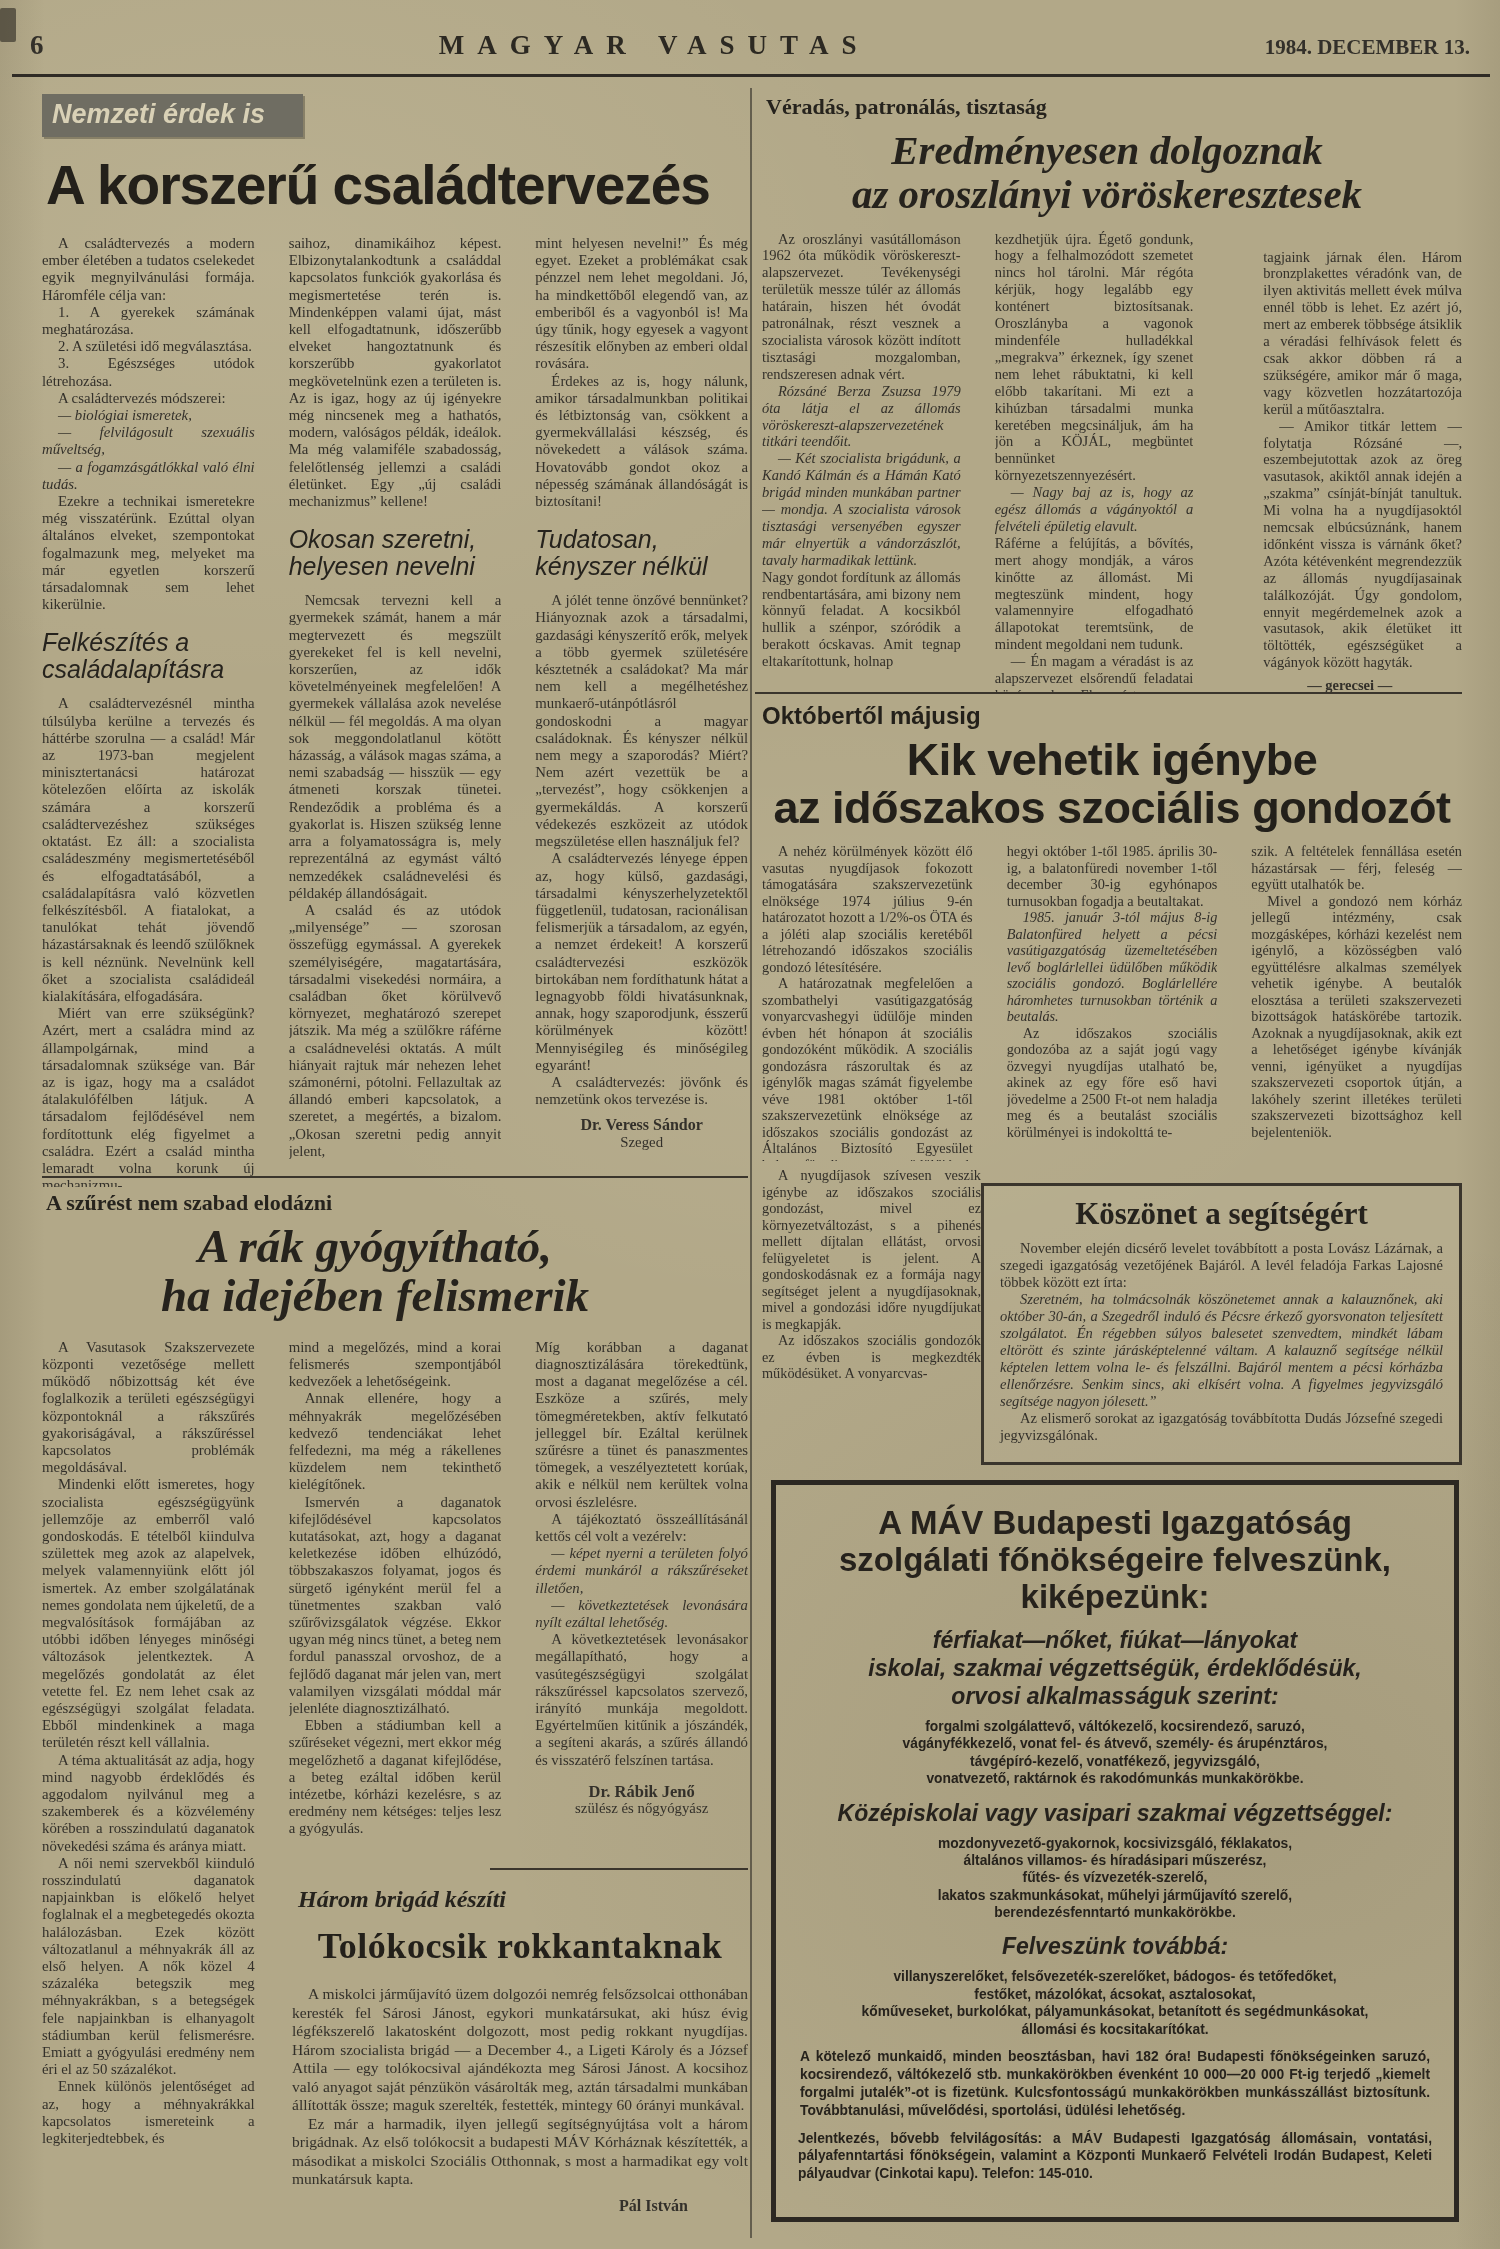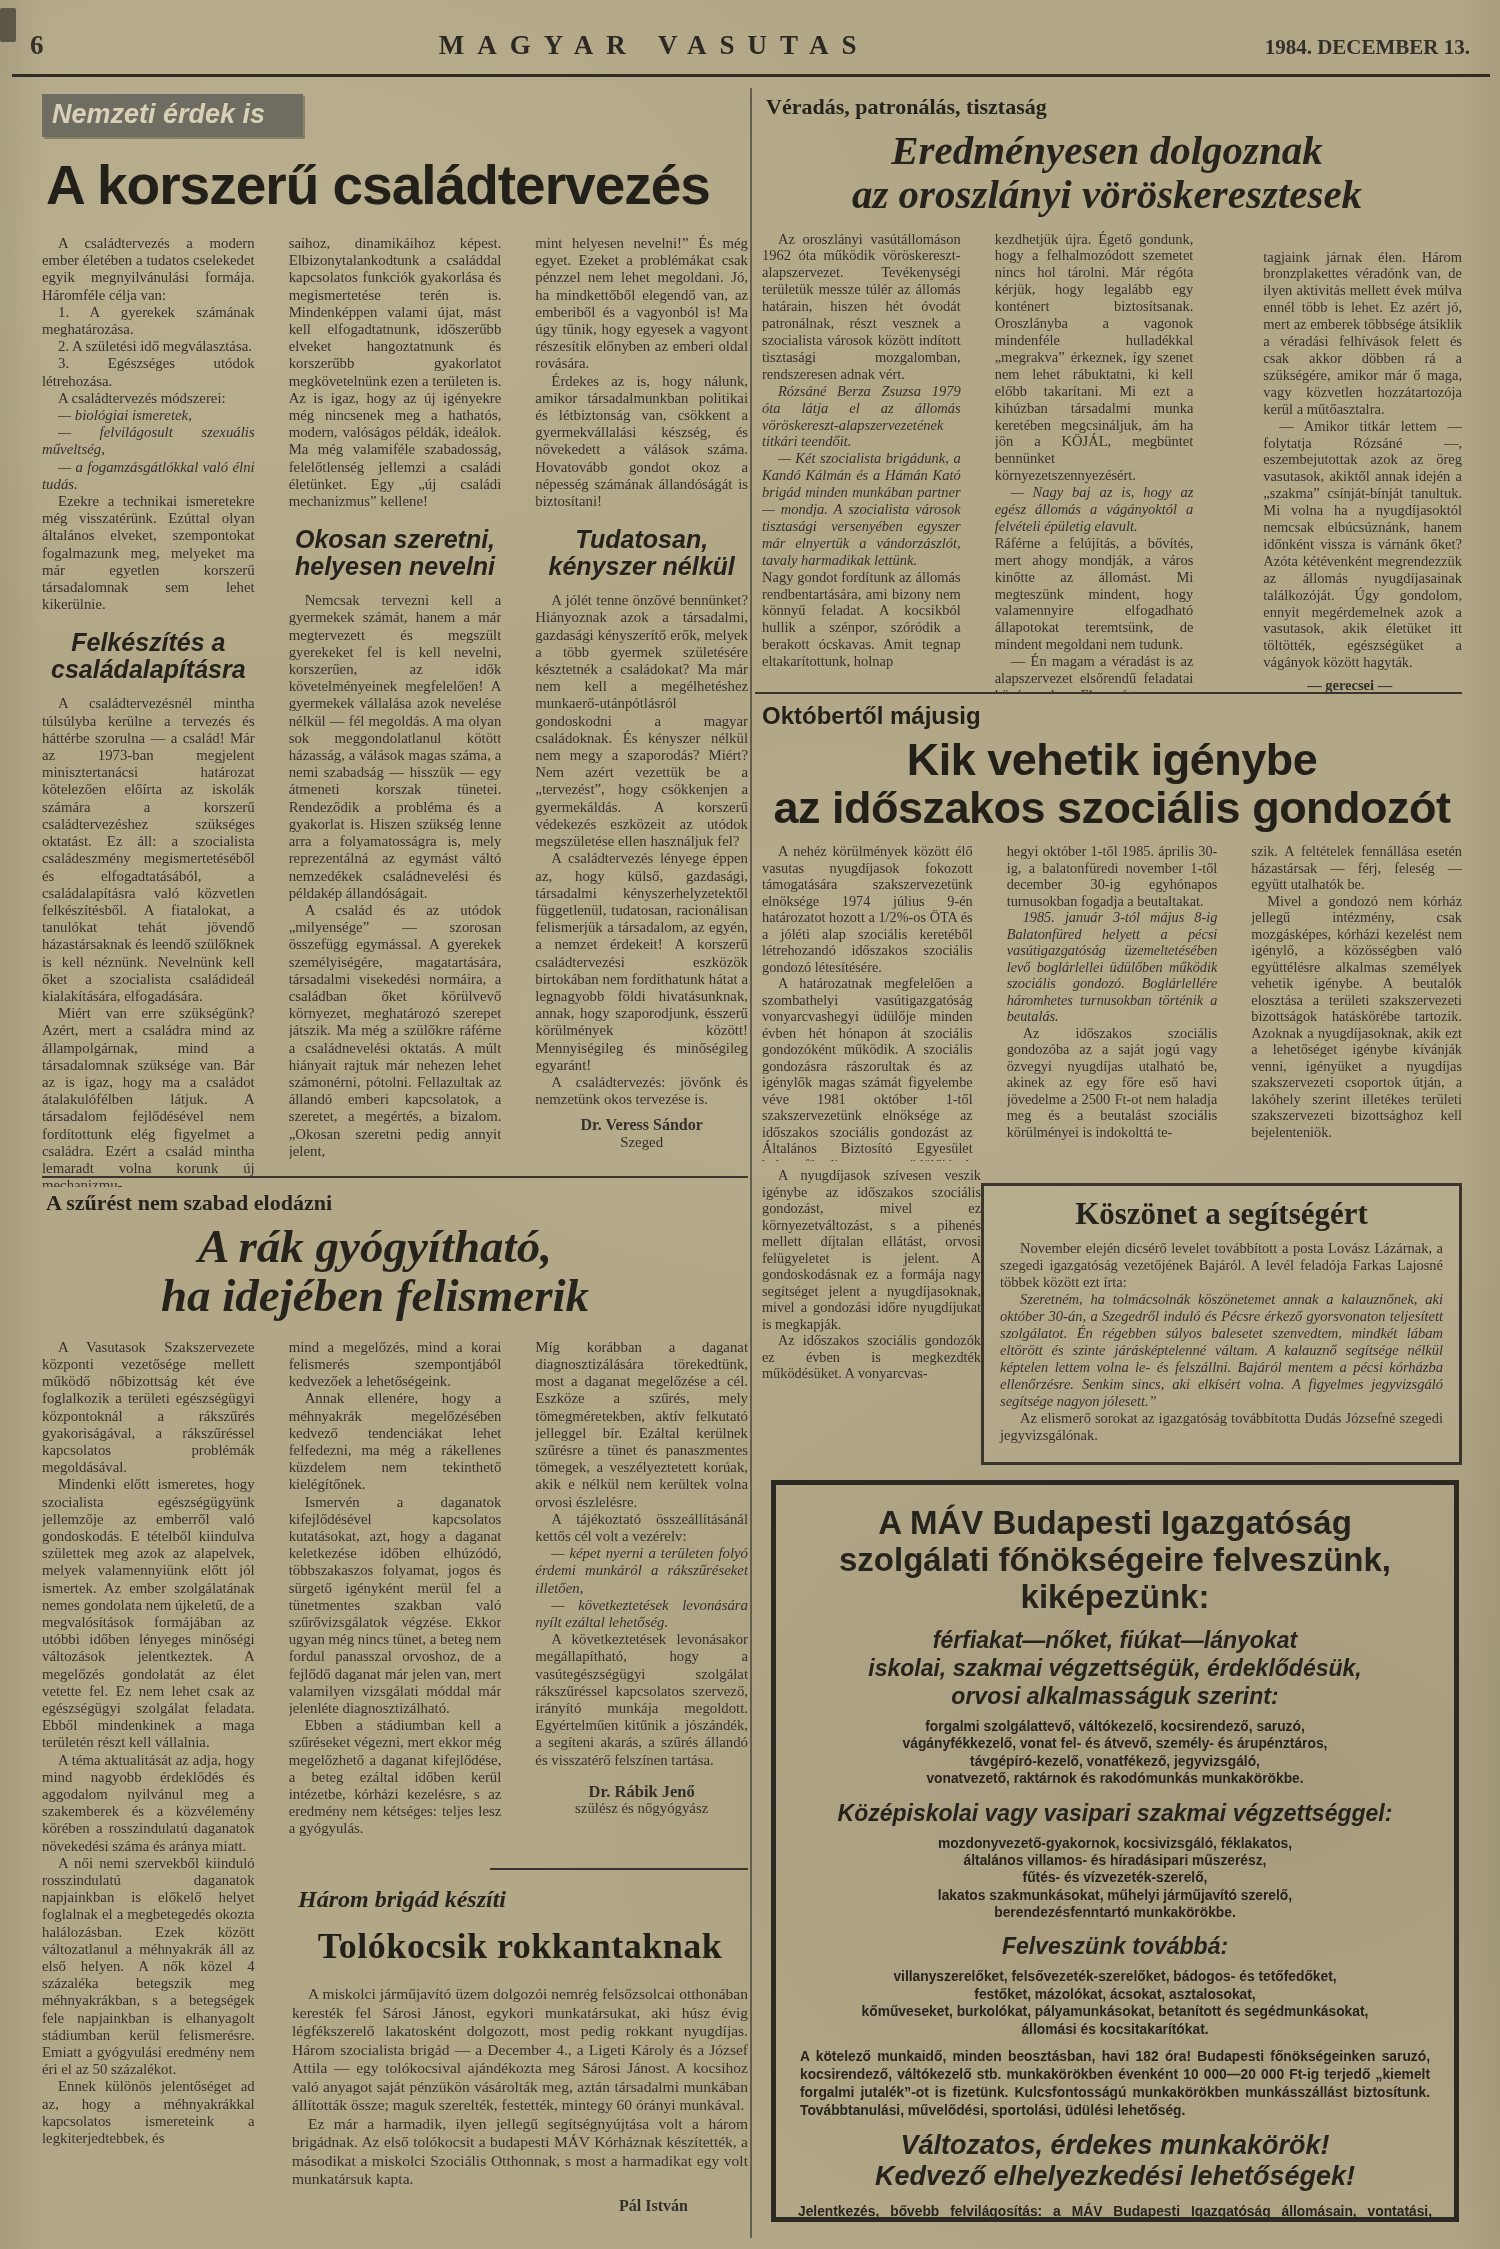--- a/index.html
+++ b/index.html
@@ -20,22 +20,22 @@
   .mast-date{font-size:21px;font-weight:bold;white-space:nowrap;}
   .mast-rule{position:absolute;left:12px;top:74px;width:1478px;height:3px;background:#2f2b25;}
   .vdivider{position:absolute;left:750px;top:88px;width:2px;height:2150px;background:#4a4539;opacity:.75;}
 
   
   .cols{display:flex;gap:34px;}
   .col{flex:1;text-align:justify;overflow:hidden;}
   .p{margin:0;text-indent:16px;}
   .it{font-style:italic;}
   .nh{text-indent:0;}
-  .sub{font-family:"Liberation Sans","DejaVu Sans",sans-serif;font-weight:bold;font-style:italic;
-       font-size:25px;line-height:1.08;text-align:center;text-indent:0;margin:16px 0 12px;color:#26231d;}
+  .sub{font-family:"Liberation Sans","DejaVu Sans",sans-serif;font-weight:normal;font-style:italic;
+       font-size:25px;line-height:1.08;text-align:left;text-indent:0;margin:16px 0 12px;color:#26231d;}
   .kicker-serif{font-weight:bold;font-size:22px;margin:0 0 4px 4px;color:#26231d;}
   .byline{font-weight:bold;text-indent:0;}
 
   
   .sec-ct{position:absolute;left:42px;top:94px;width:706px;}
   .ct-kicker{display:inline-block;background:#6f6d62;color:#d9d1b6;font-family:"Liberation Sans","DejaVu Sans",sans-serif;
      font-weight:bold;font-style:italic;font-size:27px;padding:5px 38px 7px 10px;box-shadow:2px 2px 0 rgba(50,45,35,.35);}
   .ct-headline{font-family:"Liberation Sans","DejaVu Sans",sans-serif;font-weight:bold;font-size:55px;
      letter-spacing:-1px;margin:16px 0 18px 4px;color:#23201a;}
   .ct-cols{height:952px;font-size:14.8px;line-height:17.2px;}
@@ -275,19 +275,15 @@
       <span>berendezésfenntartó munkakörökbe.</span>
     </div>
     <div class="mav-sub">Felveszünk továbbá:</div>
     <div class="mav-small">
       <span>villanyszerelőket, felsővezeték-szerelőket, bádogos- és tetőfedőket,</span><br>
       <span>festőket, mázolókat, ácsokat, asztalosokat,</span><br>
       <span>kőműveseket, burkolókat, pályamunkásokat, betanított és segédmunkásokat,</span><br>
       <span>állomási és kocsitakarítókat.</span>
     </div>
     <div class="mav-para">A kötelező munkaidő, minden beosztásban, havi 182 óra! Budapesti főnökségeinken saruzó, kocsirendező, váltókezelő stb. munkakörökben évenként 10 000—20 000 Ft-ig terjedő „kiemelt forgalmi jutalék”-ot is fizetünk. Kulcsfontosságú munkakörökben munkásszállást biztosítunk. Továbbtanulási, művelődési, sportolási, üdülési lehetőség.</div>
-    <div class="mav-promo">
-      <span>Változatos, érdekes munkakörök!</span><br>
-      <span>Kedvező elhelyezkedési lehetőségek!</span>
-    </div>
     <div class="mav-apply">Jelentkezés, bővebb felvilágosítás: a MÁV Budapesti Igazgatóság állomásain, vontatási, pályafenntartási főnökségein, valamint a Központi Munkaerő Felvételi Irodán Budapest, Keleti pályaudvar (Cinkotai kapu). Telefon: 145-010.</div>
   </section>
 </div>
 
 </body></html>

